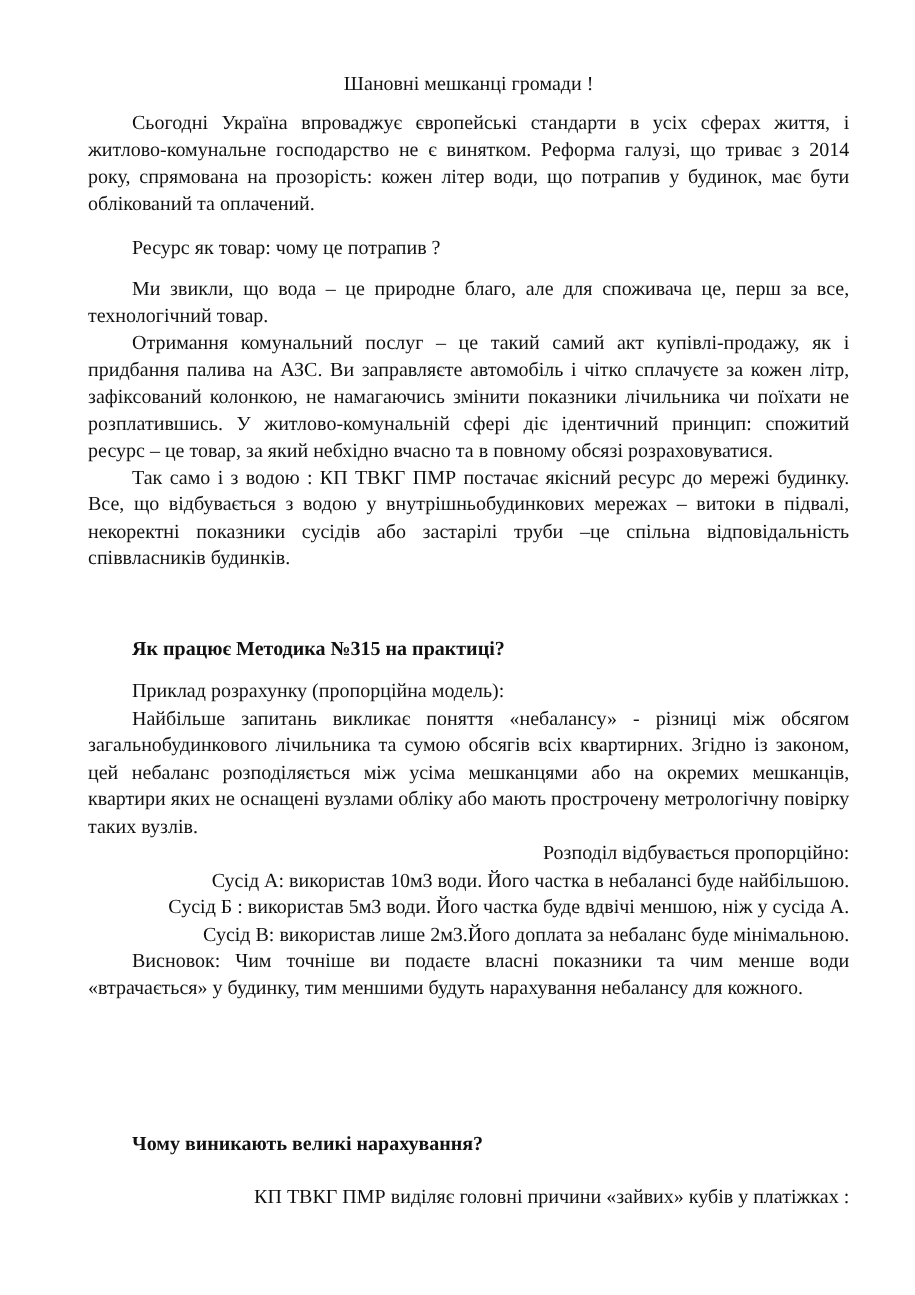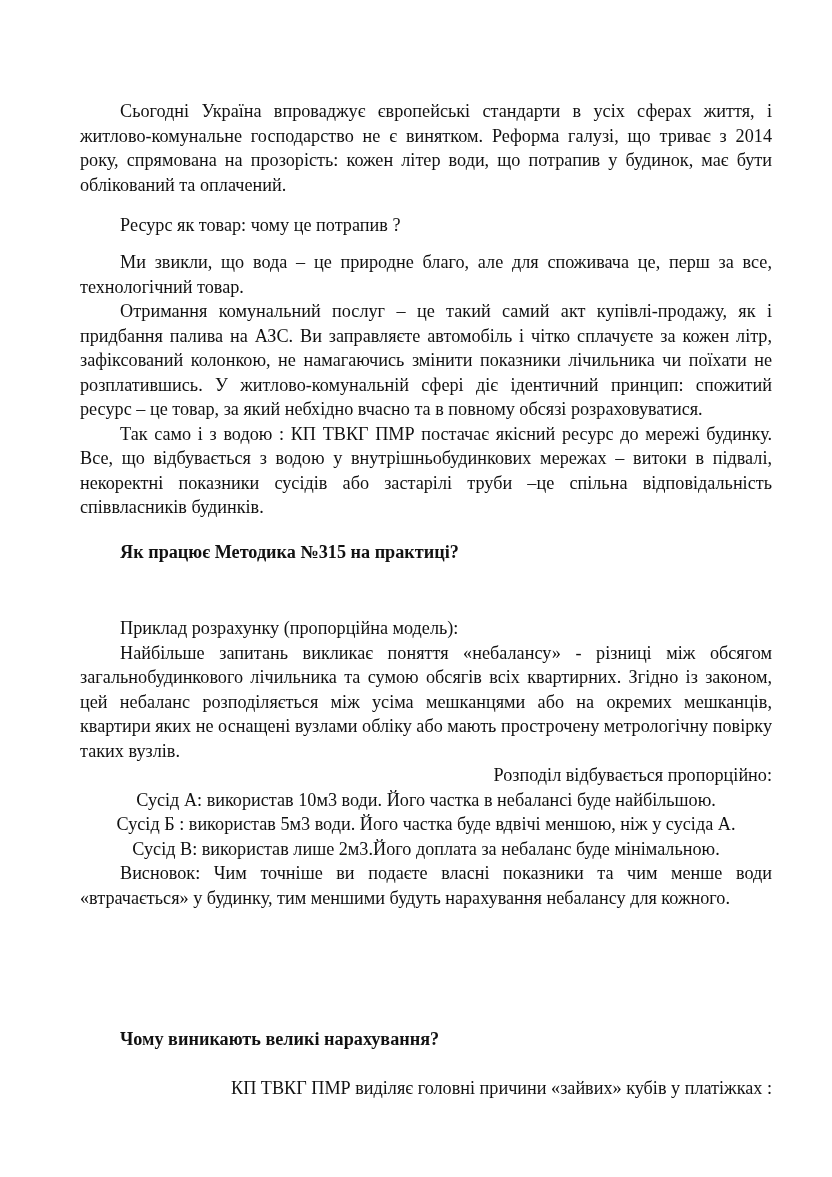--- a/index.html
+++ b/index.html
@@ -8,43 +8,46 @@
       position: absolute; left: 0; top: 0; width: 832px; height: 1177px;
       background: #ffffff; color: #111111;
       font-family: "Liberation Serif", "DejaVu Serif", serif;
       font-size: 18.2px; line-height: 24.5px;
     }
     .content { position: absolute; left: 80px; width: 692px; }
     .title { text-align: center; margin: 0; }
     p { margin: 0; text-align: justify; }
     .indent { text-indent: 40px; }
     .heading { font-weight: bold; margin: 0; padding-left: 40px; }
-    .noind { text-indent: 0; text-align: center; }
+    .noind { text-indent: 0; text-align: right; }
   </style>
 </head>
 <body>
 
 <div class="page">
 
+  <div class="content" style="top:64px;">
+    <p class="title">Шановні мешканці громади !</p>
+  </div>
 
   <div class="content" style="top:99px;">
     <p class="indent">Сьогодні Україна впроваджує європейські стандарти в усіх сферах життя, і житлово-комунальне господарство не є винятком. Реформа галузі, що триває з 2014 року, спрямована на прозорість: кожен літер води, що потрапив у будинок, має бути облікований та оплачений.</p>
   </div>
 
   <div class="content" style="top:213px;">
     <p class="indent">Ресурс як товар: чому це потрапив ?</p>
   </div>
 
   <div class="content" style="top:250px;">
     <p class="indent">Ми звикли, що вода – це природне благо, але для споживача це, перш за все, технологічний товар.</p>
     <p class="indent">Отримання комунальний послуг – це такий самий акт купівлі-продажу, як і придбання палива на АЗС. Ви заправляєте автомобіль і чітко сплачуєте за кожен літр, зафіксований колонкою, не намагаючись змінити показники лічильника чи поїхати не розплатившись. У житлово-комунальній сфері діє ідентичний принцип: спожитий ресурс – це товар, за який небхідно вчасно та в повному обсязі розраховуватися.</p>
     <p class="indent">Так само і з водою : КП ТВКГ ПМР постачає якісний ресурс до мережі будинку. Все, що відбувається з водою у внутрішньобудинкових мережах – витоки в підвалі, некоректні показники сусідів або застарілі труби –це спільна відповідальність співвласників будинків.</p>
   </div>
 
-  <div class="content" style="top:540px;">
+  <div class="content" style="top:577px;">
     <p class="heading">Як працює Методика №315 на практиці?</p>
   </div>
 
   <div class="content" style="top:616px;">
     <p class="indent noind-align" style="text-align:left;">Приклад розрахунку (пропорційна модель):</p>
     <p class="indent">Найбільше запитань викликає поняття «небалансу» -   різниці між обсягом загальнобудинкового лічильника та сумою  обсягів всіх квартирних. Згідно із законом, цей небаланс розподіляється між усіма мешканцями або на окремих мешканців, квартири яких  не оснащені вузлами обліку або мають прострочену метрологічну повірку таких вузлів.</p>
     <p class="indent" style="text-align:right;">Розподіл відбувається пропорційно:</p>
     <p class="noind">Сусід А: використав 10м3 води. Його частка в небалансі буде найбільшою.</p>
     <p class="noind">Сусід Б : використав 5м3 води. Його частка буде вдвічі меншою, ніж у сусіда А.</p>
     <p class="noind">Сусід В: використав лише 2м3.Його доплата за небаланс буде мінімальною.</p>

